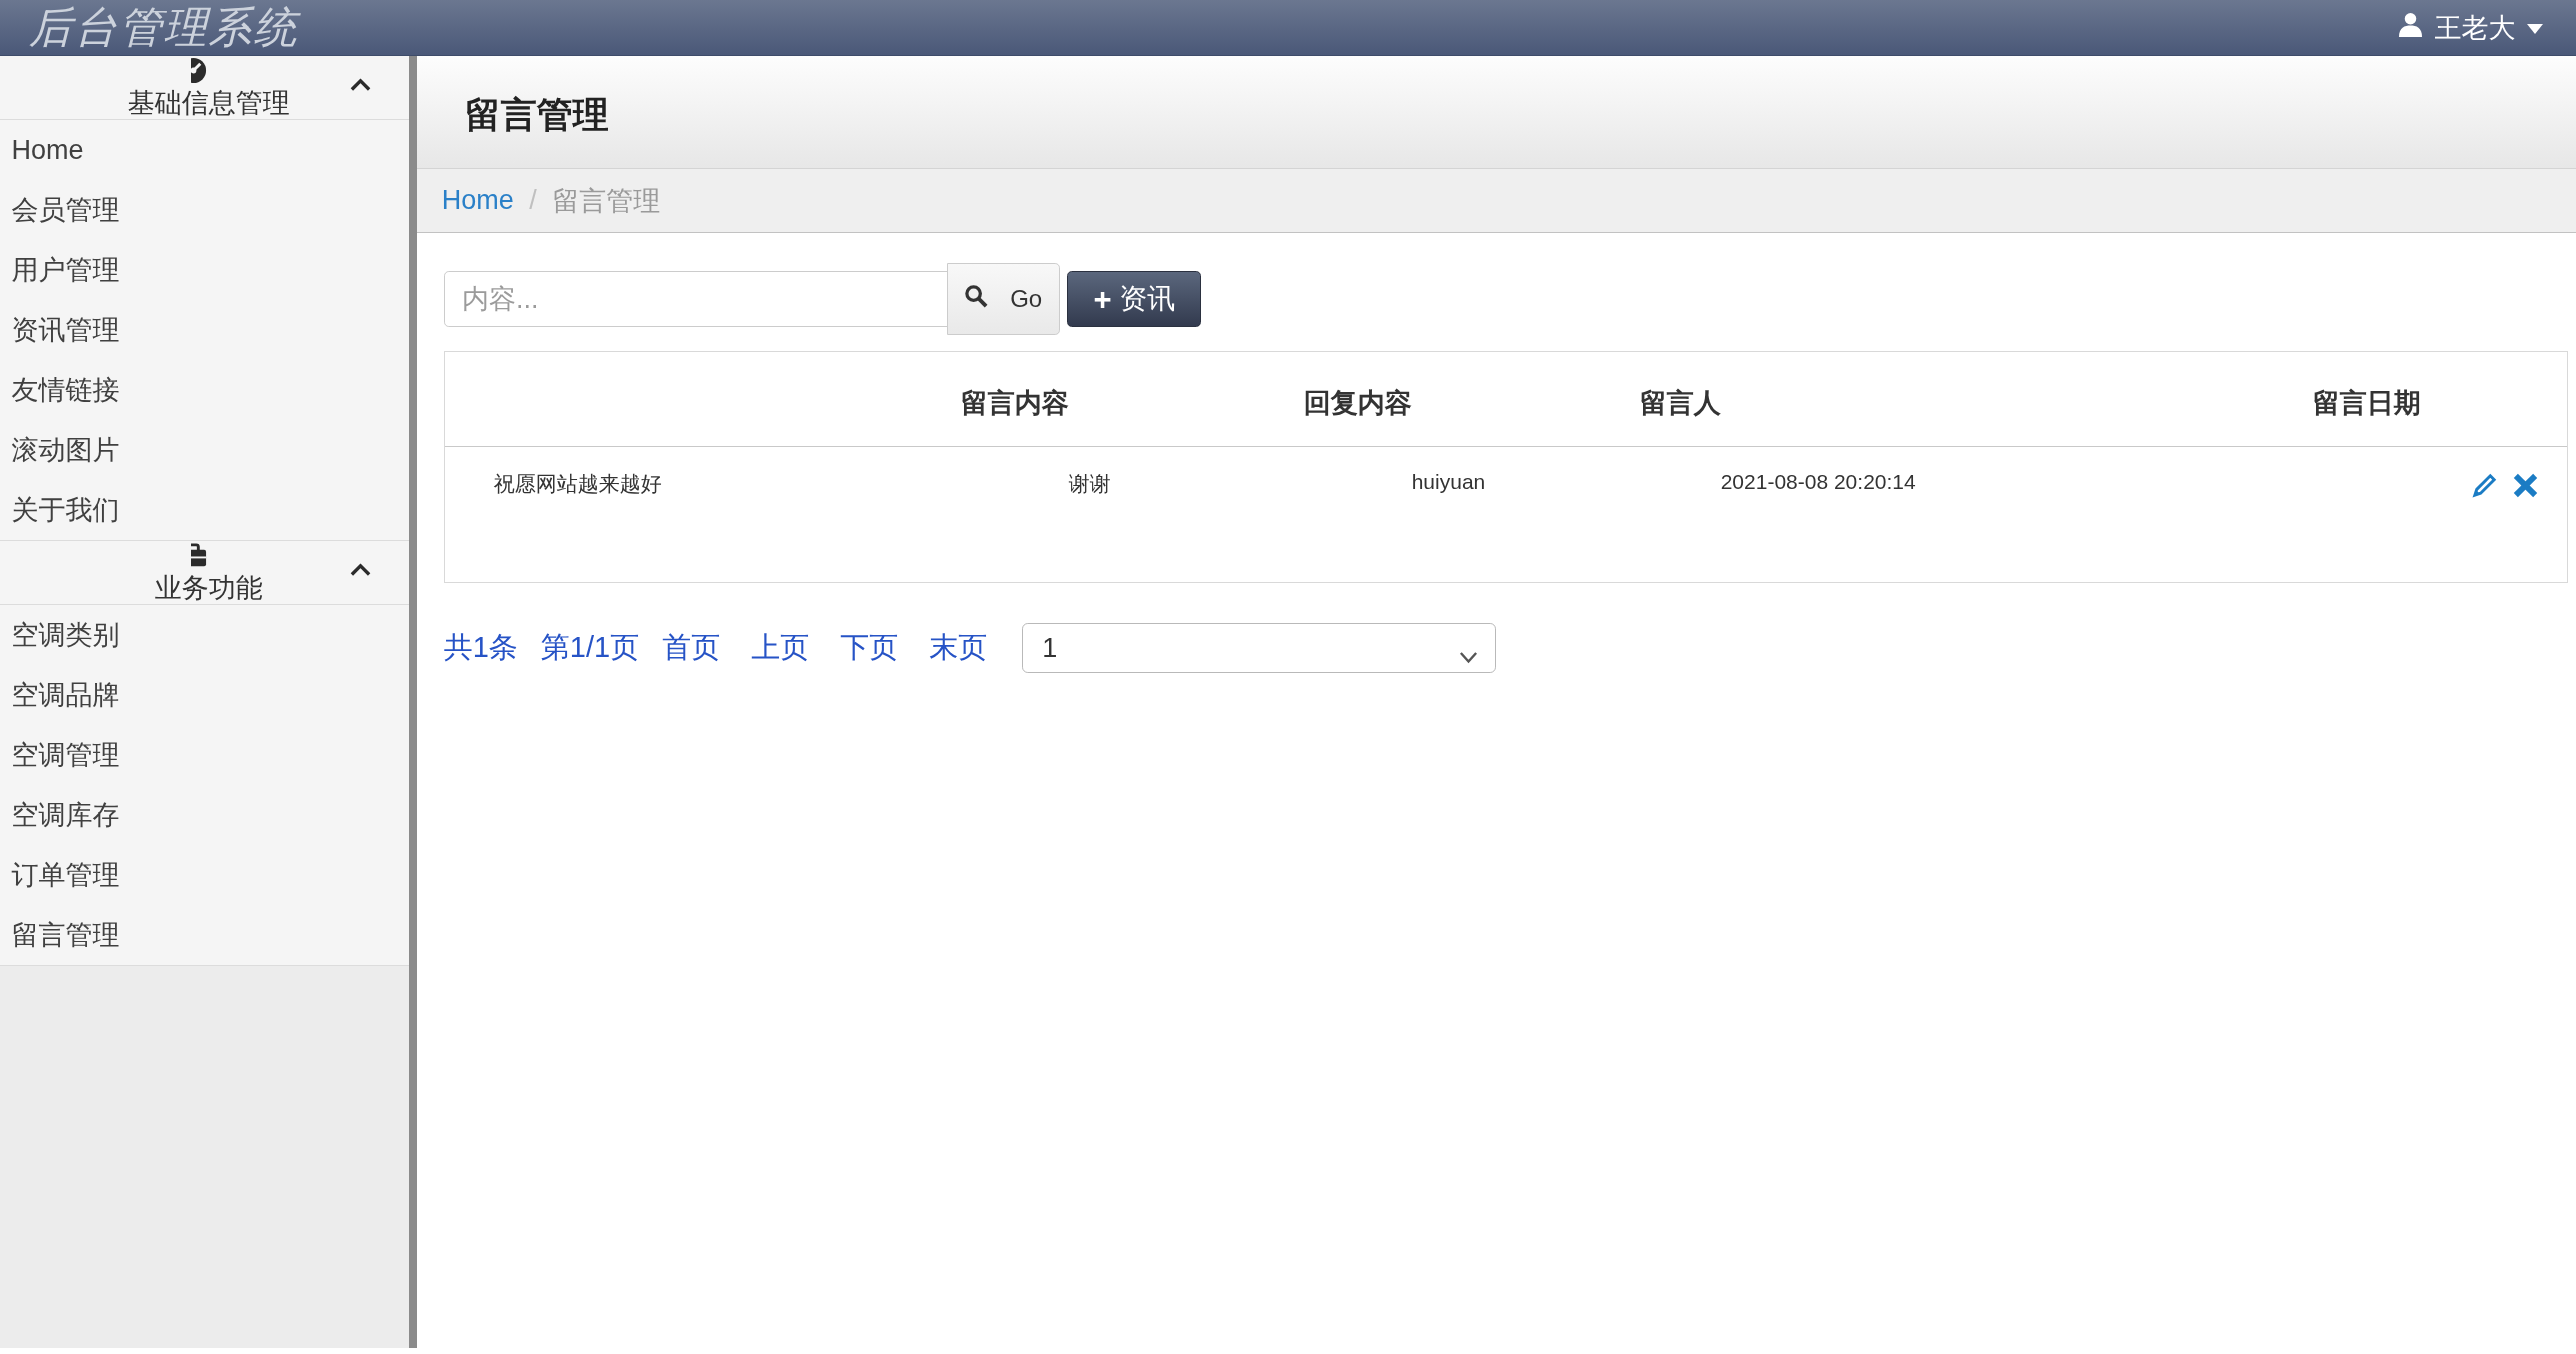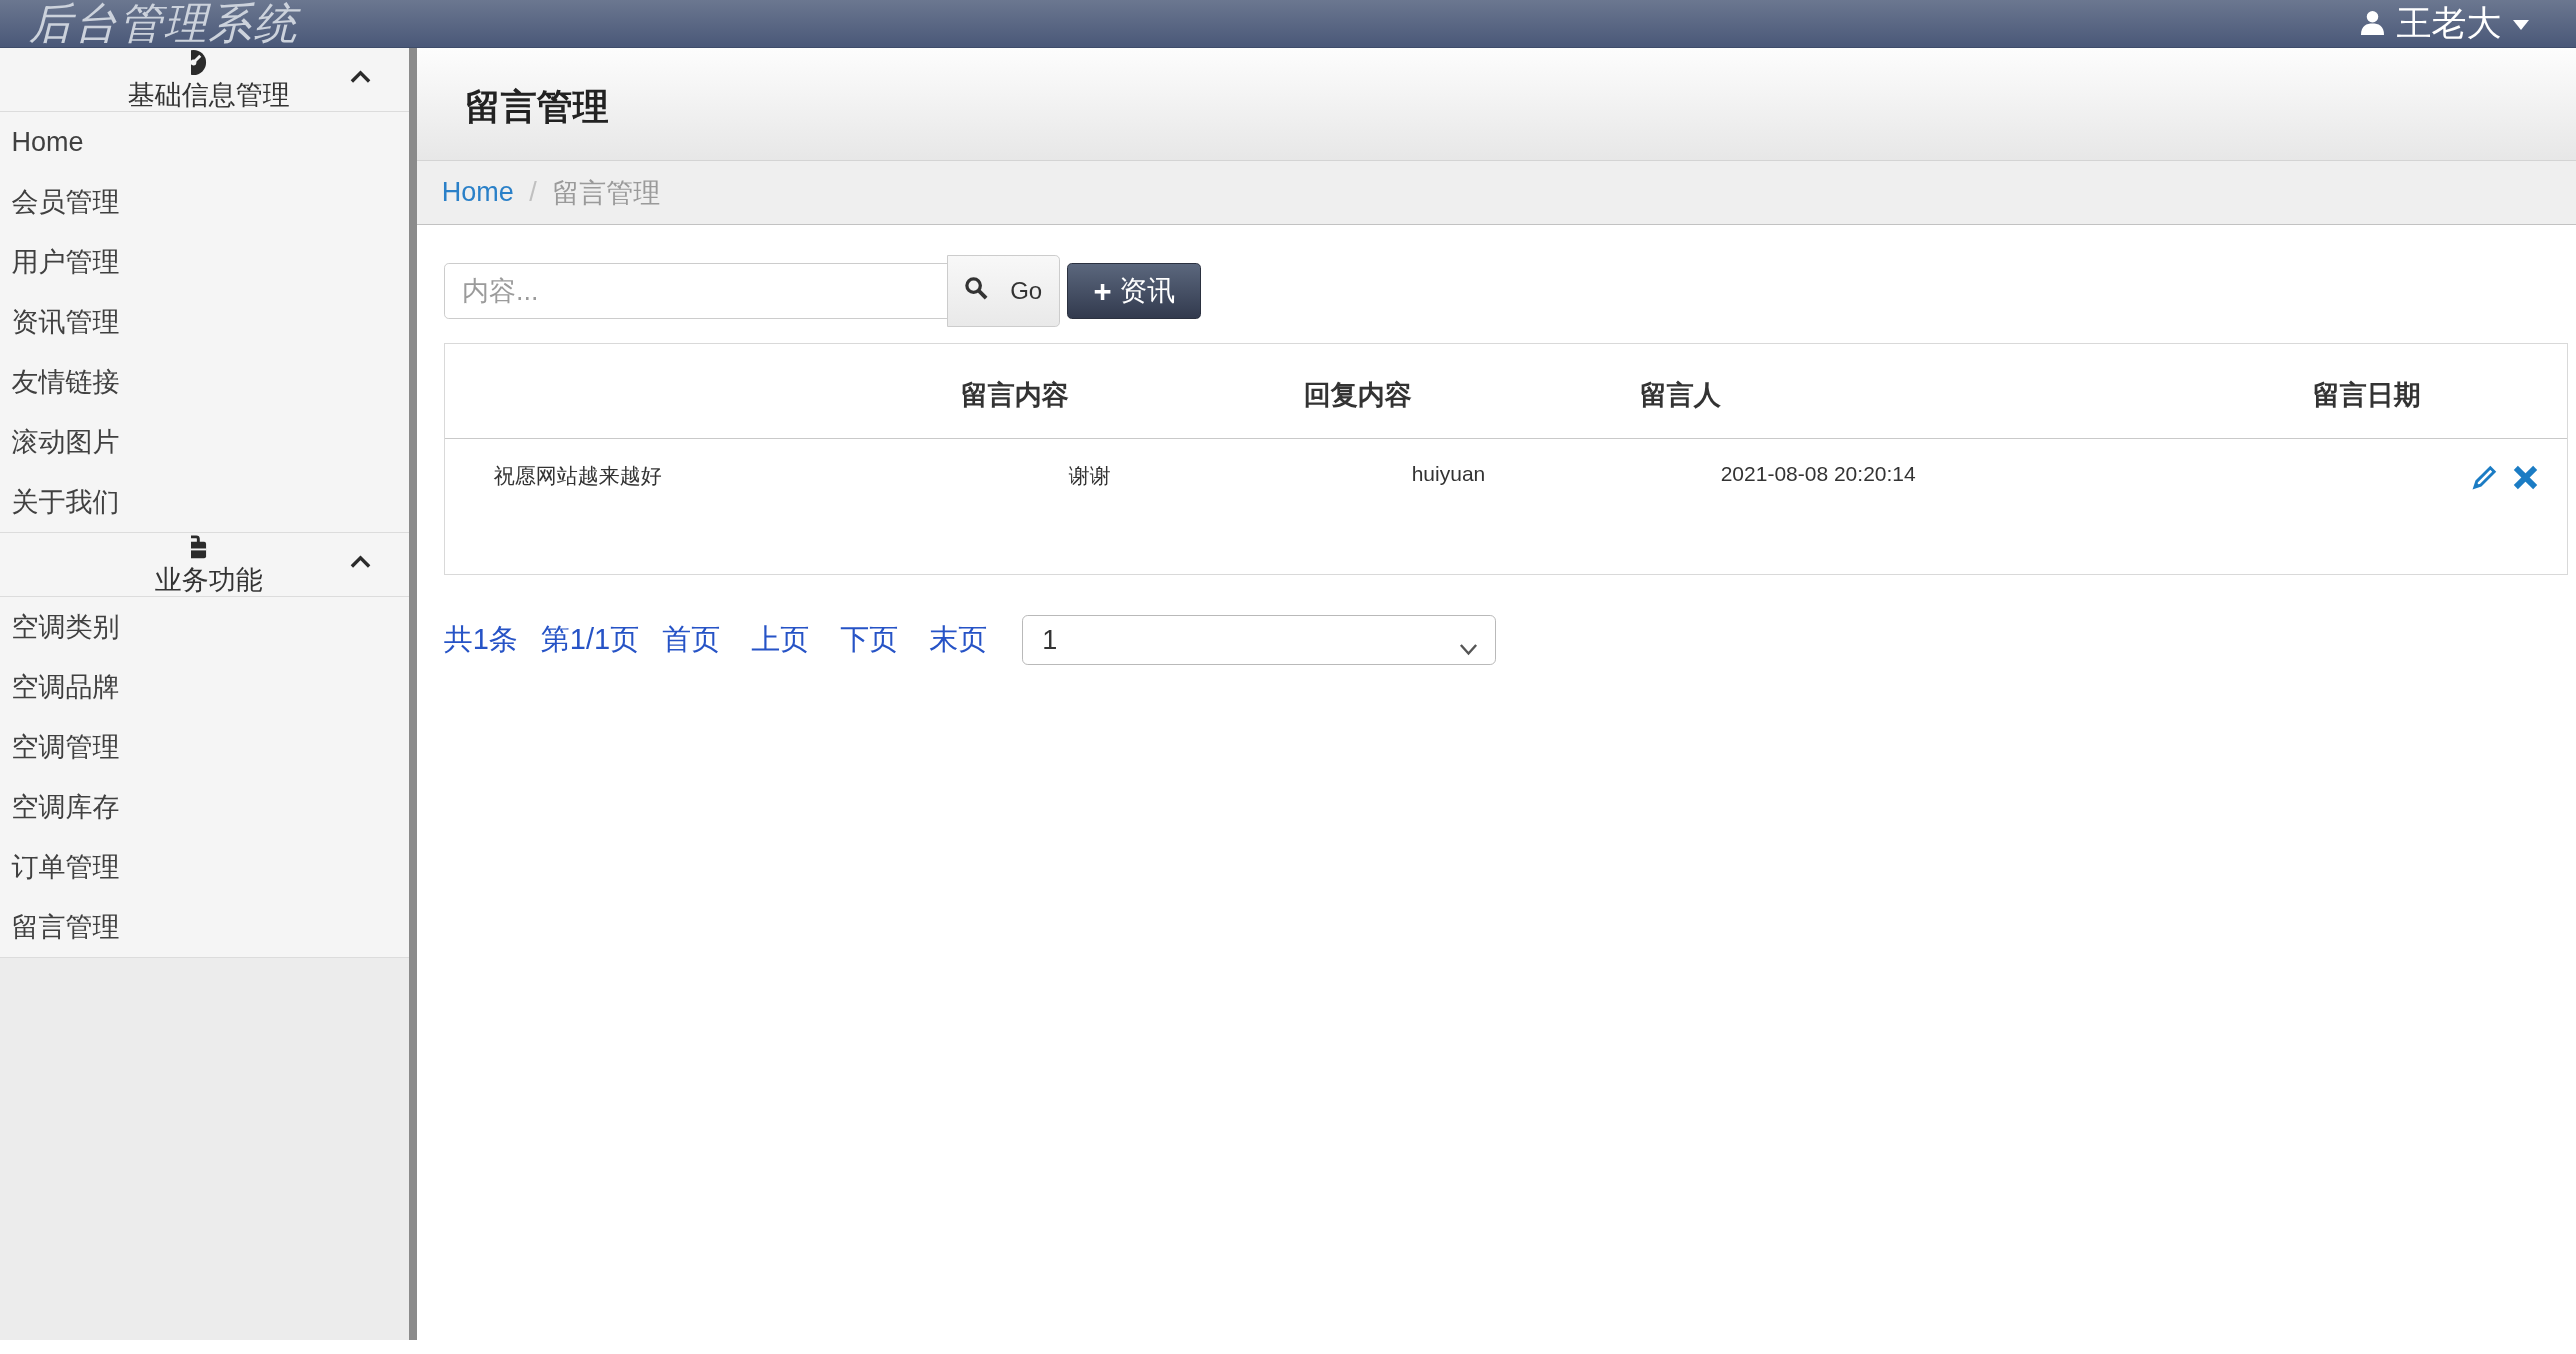--- a/index.html
+++ b/index.html
@@ -1,27 +1,27 @@
 <!DOCTYPE html>
 <html><head>
 <meta charset="utf-8">
 <style>
   * { margin:0; padding:0; box-sizing:border-box; }
   html,body { width:2576px; height:1354px; overflow:hidden;
     font-family:"Liberation Sans","DejaVu Sans",sans-serif; background:#fff; }
 
   
-  .navbar { height:48px; width:100%;
+  .navbar { height:56px; width:100%;
     background:linear-gradient(#6b7790,#4a5878);
     border-bottom:1.9px solid #3e4c6a;
     display:flex; align-items:center; justify-content:space-between;text-align:center; }
   .brand { font-family:"Liberation Serif","DejaVu Serif",serif; font-style:italic;
     font-size:43px; color:#ccd2dc; padding-left:29px; letter-spacing:1.9px; }
-  .user-box { display:flex; align-items:center; gap:11.6px; padding-right:47px;
-    color:#fff; font-size:35px; cursor:pointer; }
+  .user-box { display:flex; align-items:center; gap:11.6px; padding-right:33px;
+    color:#fff; font-size:27px; cursor:pointer; }
   .caret-down { width:0; height:0; border-left:8.7px solid transparent;
     border-right:8.7px solid transparent; border-top:10.6px solid #fff; margin-top:3.9px; }
 
   
   .shell { display:flex; height:1292px; }
   .sidebar { width:409px; background:#f5f5f5; display:flex; flex-direction:column; }
   .vbar { width:7.7px; background:#8b8b8b; }
   .main { flex:1; background:#fff; display:flex; flex-direction:column; }
 
   

